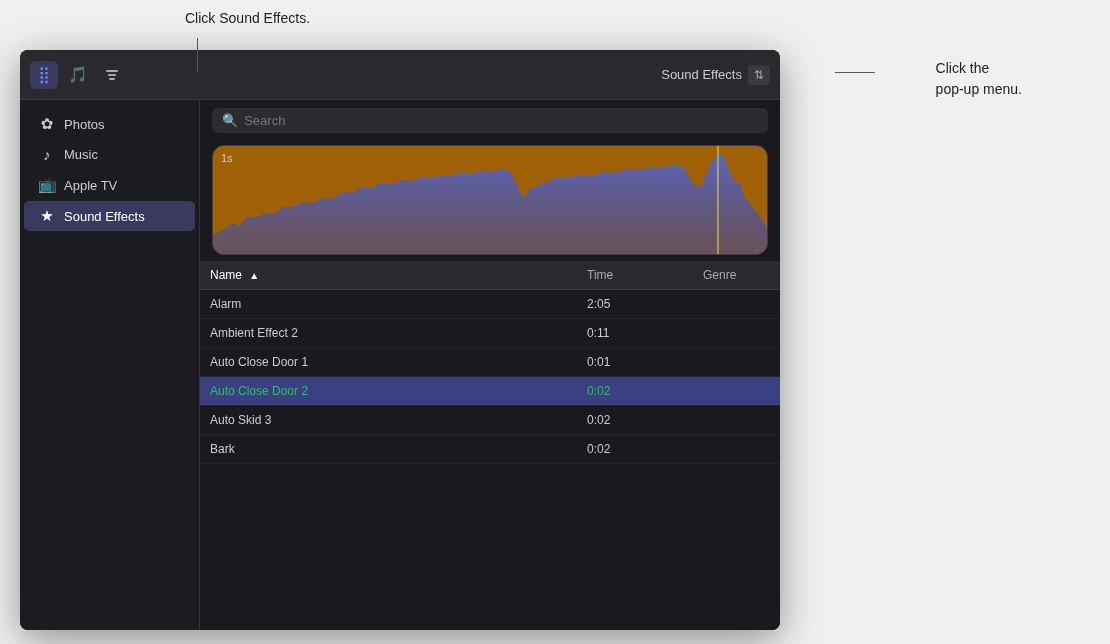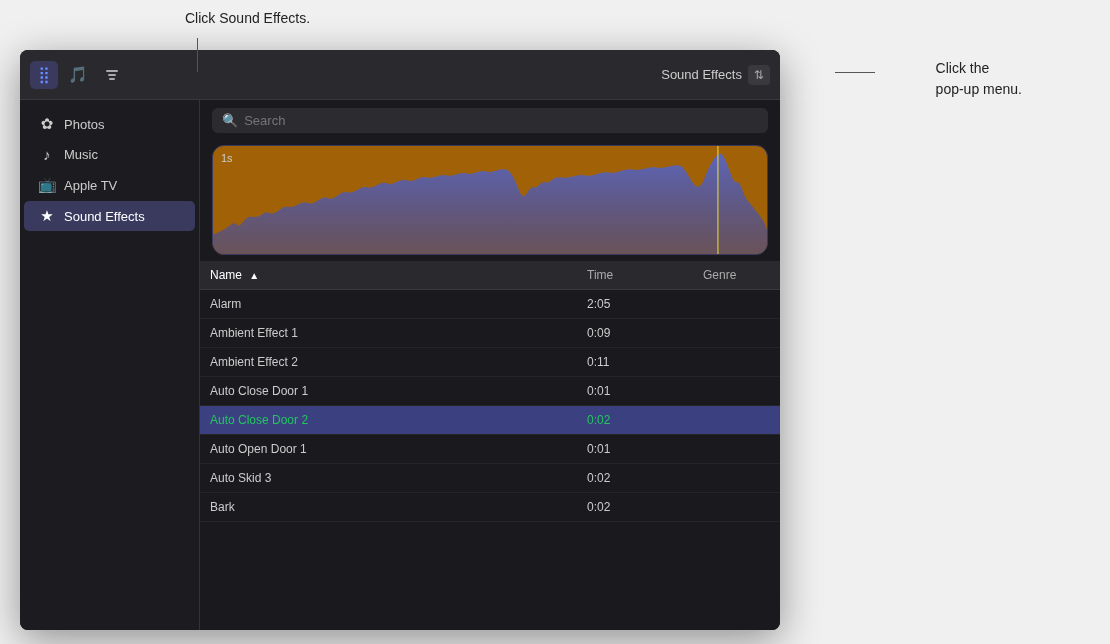--- a/index.html
+++ b/index.html
@@ -355,45 +355,35 @@
               <th class="genre-col">Genre</th>
             </tr>
           </thead>
           <tbody id="table-body">
           <tr>
       <td>Alarm</td>
       <td>2:05</td>
       <td></td>
     </tr>
               <tr>
-      <td>Ambient Effect 1</td>
-      <td>0:09</td>
-      <td></td>
-    </tr>
-              <tr>
       <td>Ambient Effect 2</td>
       <td>0:11</td>
       <td></td>
     </tr>
               <tr>
       <td>Auto Close Door 1</td>
       <td>0:01</td>
       <td></td>
     </tr>
               <tr class="selected">
       <td>Auto Close Door 2</td>
       <td>0:02</td>
       <td></td>
     </tr>
               <tr>
-      <td>Auto Open Door 1</td>
-      <td>0:01</td>
-      <td></td>
-    </tr>
-              <tr>
       <td>Auto Skid 3</td>
       <td>0:02</td>
       <td></td>
     </tr>
               <tr>
       <td>Bark</td>
       <td>0:02</td>
       <td></td>
     </tr>
             </tbody>

